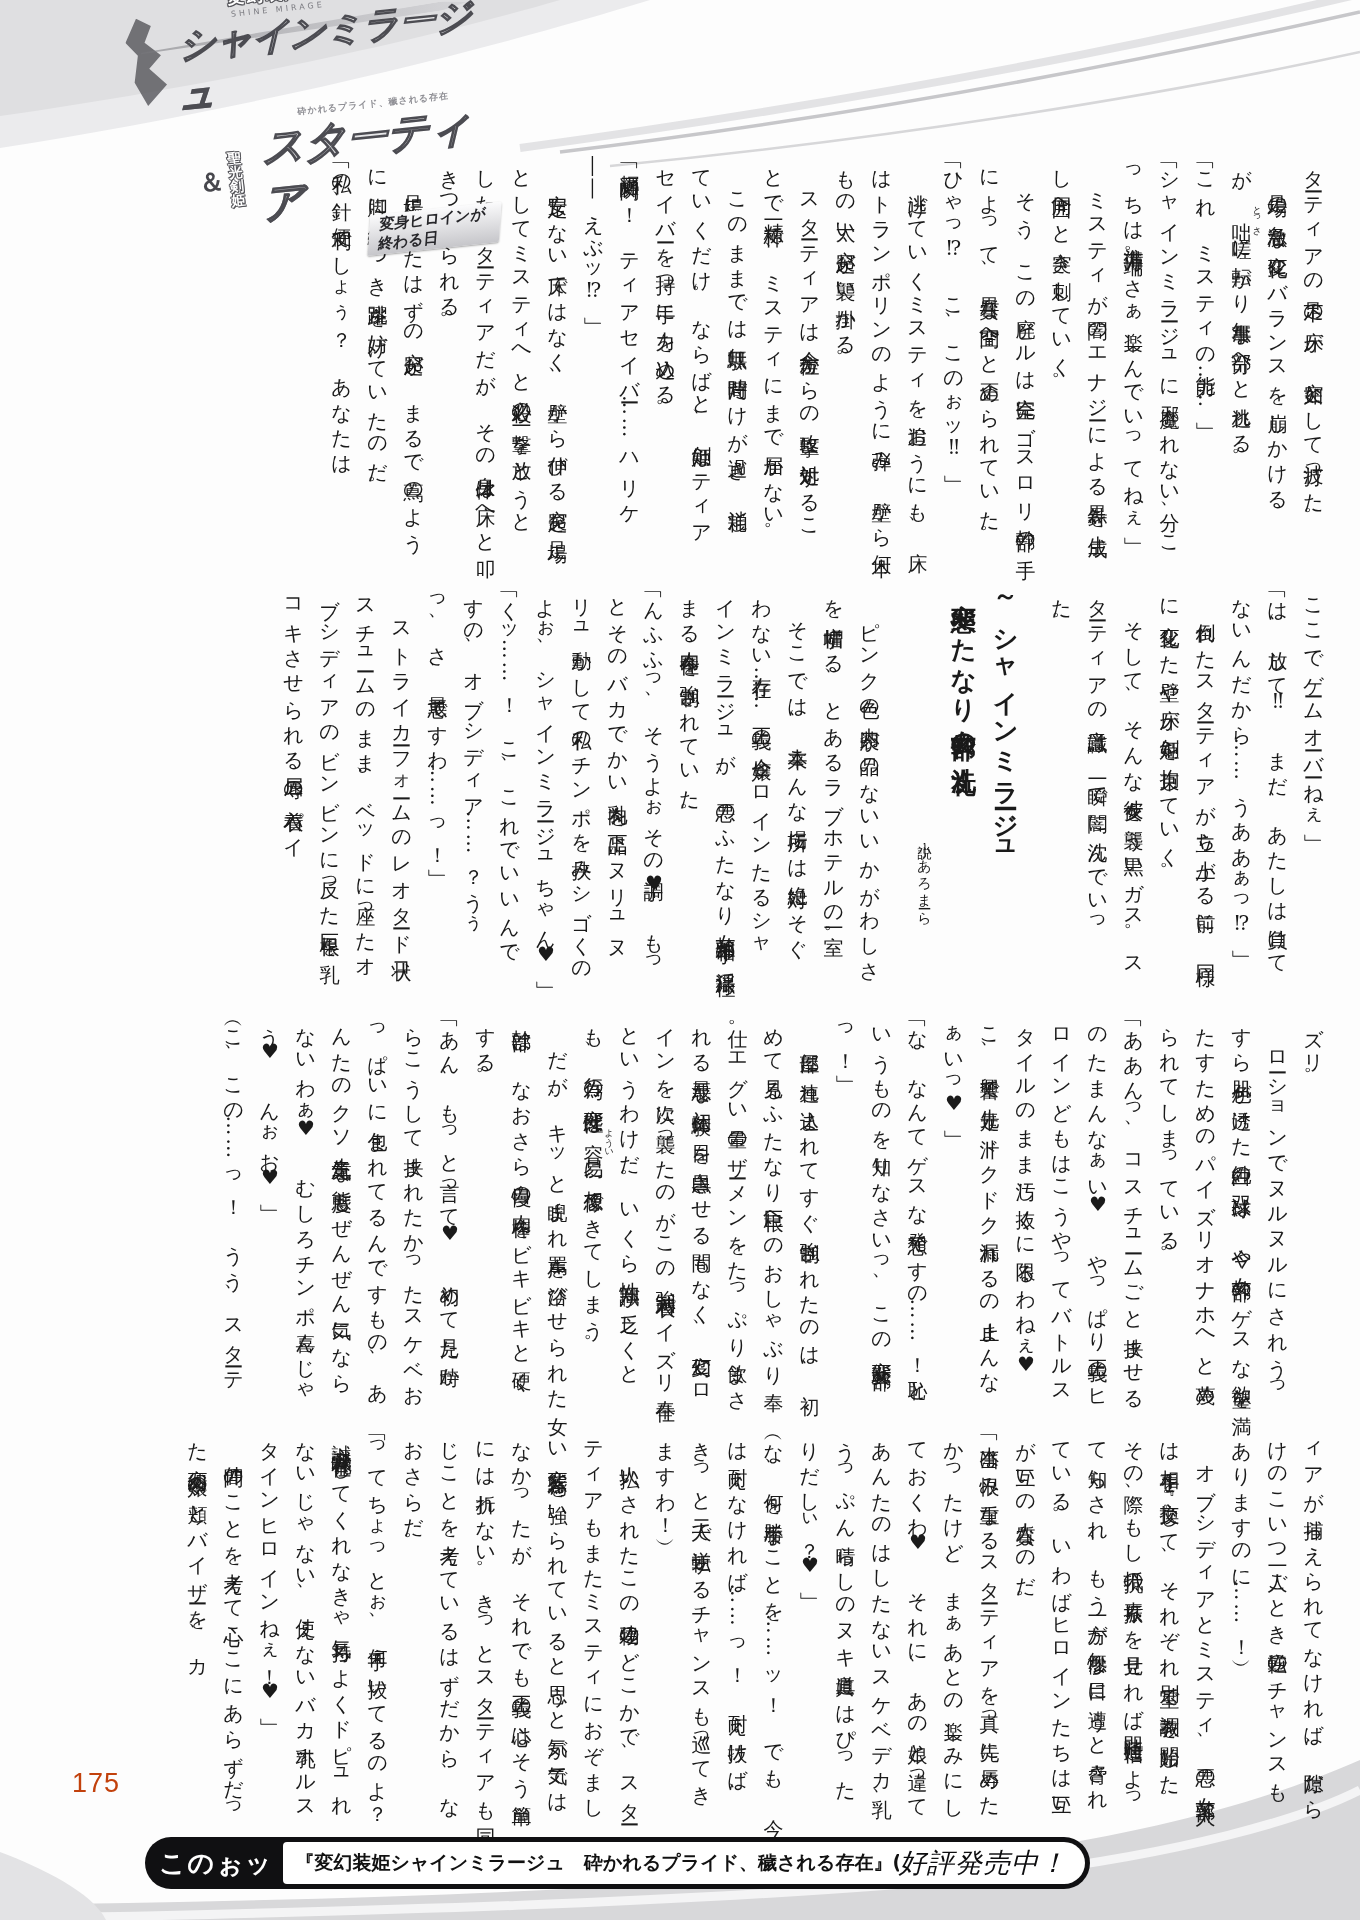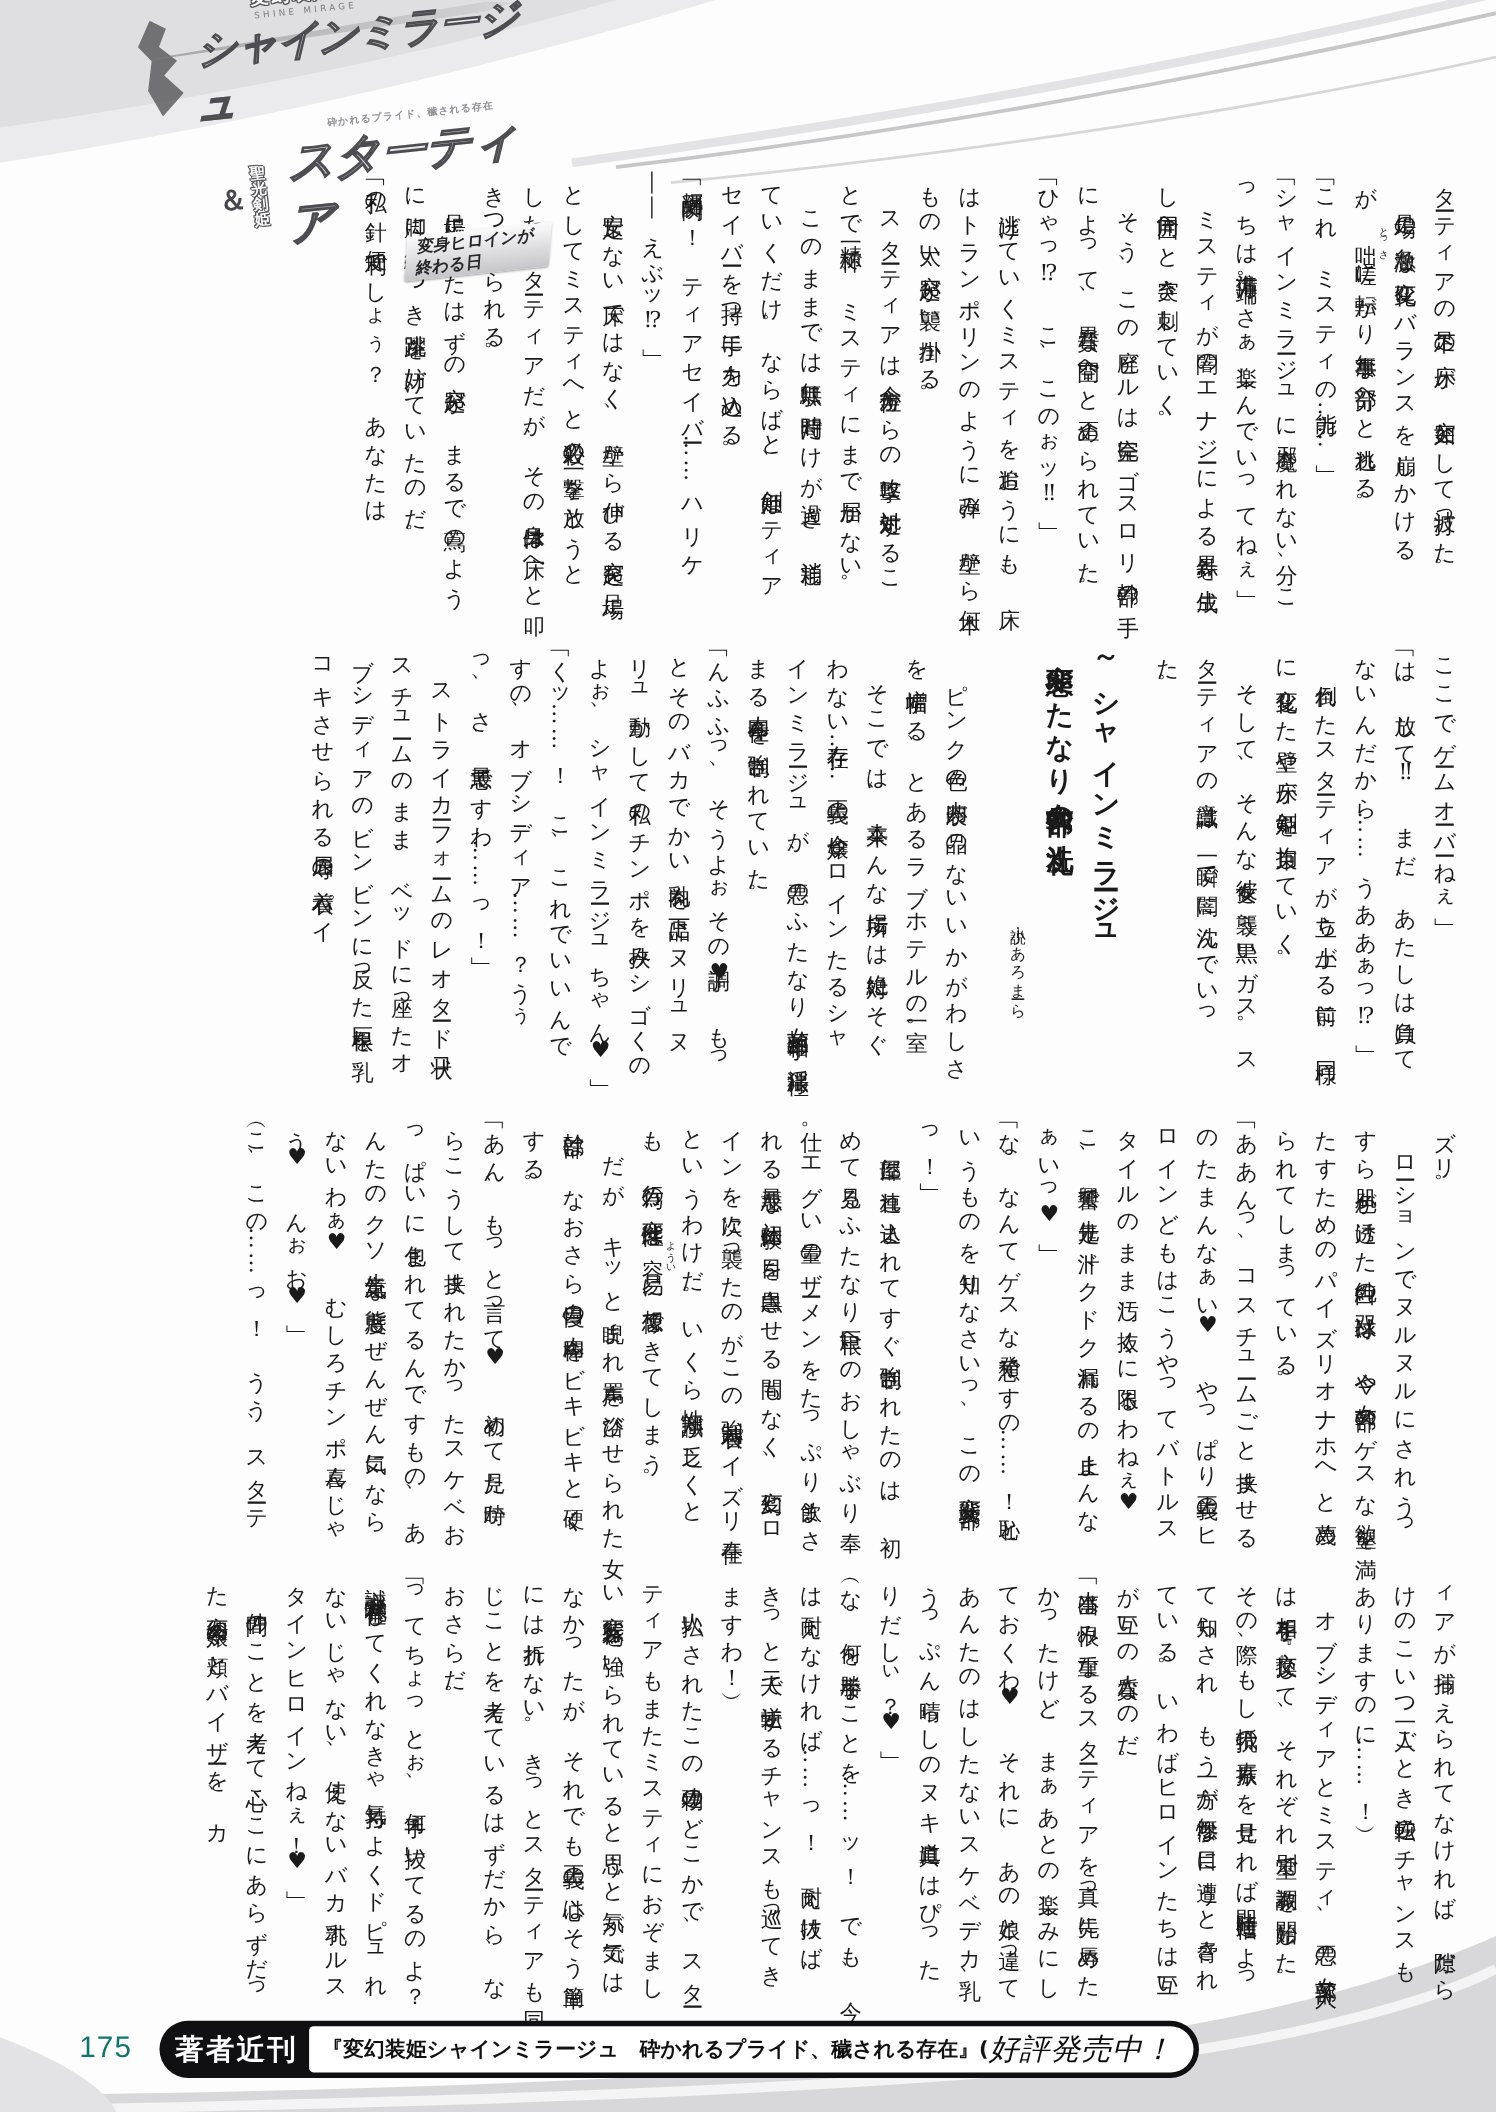--- a/index.html
+++ b/index.html
@@ -56,22 +56,22 @@
   .row4{top:1428px;height:390px;}
   .vrow p{margin:0;padding:0;}
   .vrow p.ind{text-indent:23px;}
   .pgroup{display:contents;}
   ruby rt{font-size:9px;letter-spacing:0;}
   .section-title{margin:0 18px 0 20px;font-weight:bold;}
   .st-line{font-size:25px;line-height:42px;letter-spacing:2px;}
   .st-author{font-size:14px;line-height:34px;letter-spacing:1px;font-weight:normal;padding-top:248px;}
   
   .page-num{
-    position:absolute;left:72px;top:1846px;z-index:4;
-    font-family:"Liberation Sans","DejaVu Sans",sans-serif;font-size:27px;color:#0f766e;letter-spacing:1px;
+    position:absolute;left:72px;top:1768px;z-index:4;
+    font-family:"Liberation Sans","DejaVu Sans",sans-serif;font-size:27px;color:#c2410c;letter-spacing:1px;
   }
   .pub-bar{
     position:absolute;left:145px;top:1837px;width:945px;height:52px;z-index:4;
     background:#101012;border-radius:26px;display:flex;align-items:center;
     padding:0 5px 0 14px;box-sizing:border-box;
     font-family:"DejaVu Sans","Liberation Sans",sans-serif;
   }
   .pub-label{color:#fff;font-weight:bold;font-size:26px;letter-spacing:2px;margin-right:10px;white-space:nowrap;}
   .pub-box{
     flex:1;height:42px;background:#fff;border-radius:4px 21px 21px 4px;
@@ -159,20 +159,20 @@
       <p class="ind">オブシディアとミスティ、悪の女幹部二人は相手を『交換』して、それぞれ別室で調教を開始した。その際、もし抵抗の素振りを見せれば即時通信によって知らされ、もう一方が無惨な目に遭うと脅されている。いわばヒロインたちは互いが互いの人質なのだ。</p>
       <p>「本当は恨み重なるスターティアを真っ先に辱めたかったけど、まぁあとの楽しみにしておくわ♥　それに、あの娘と違ってあんたのはしたないスケベデカ乳、うっぷん晴らしのヌキ道具にはぴったりだしぃ？♥」</p>
       <p>（な、何を勝手なことを……ッ！　でも、今は耐えなければ……っ！　耐え抜けば、きっと二人で逆転するチャンスも巡ってきますわ！）</p>
       <p class="ind">人払いされたこの建物のどこかで、スターティアもまたミスティにおぞましい変態行為を強いられていると思うと気が気ではなかったが、それでも正義の心はそう簡単には折れない。きっとスターティアも同じことを考えているはずだから、なおさらだ。</p>
       <p>「ってちょっとぉ、何手ぇ抜いてるのよ？　誠心誠意乳奉仕してくれなきゃ気持ちよくドピュれないじゃない、使えないバカ乳ホルスタインヒロインねぇ！♥」</p>
       <p class="ind">仲間のことを考えて心ここにあらずだった変幻令嬢の頬とバイザーを、カ</p>
     </section>
 
   <div class="page-num">175</div>
   <div class="pub-bar">
-    <span class="pub-label">著者近刊</span>
+    <span class="pub-label">このぉッ</span>
     <span class="pub-box">
       <span class="pub-title">『変幻装姫シャインミラージュ　砕かれるプライド、穢される存在』(でぃふぃーと)</span>
       <span class="pub-badge">好評発売中！</span>
     </span>
   </div>
 
 </div>
 
 </body></html>

